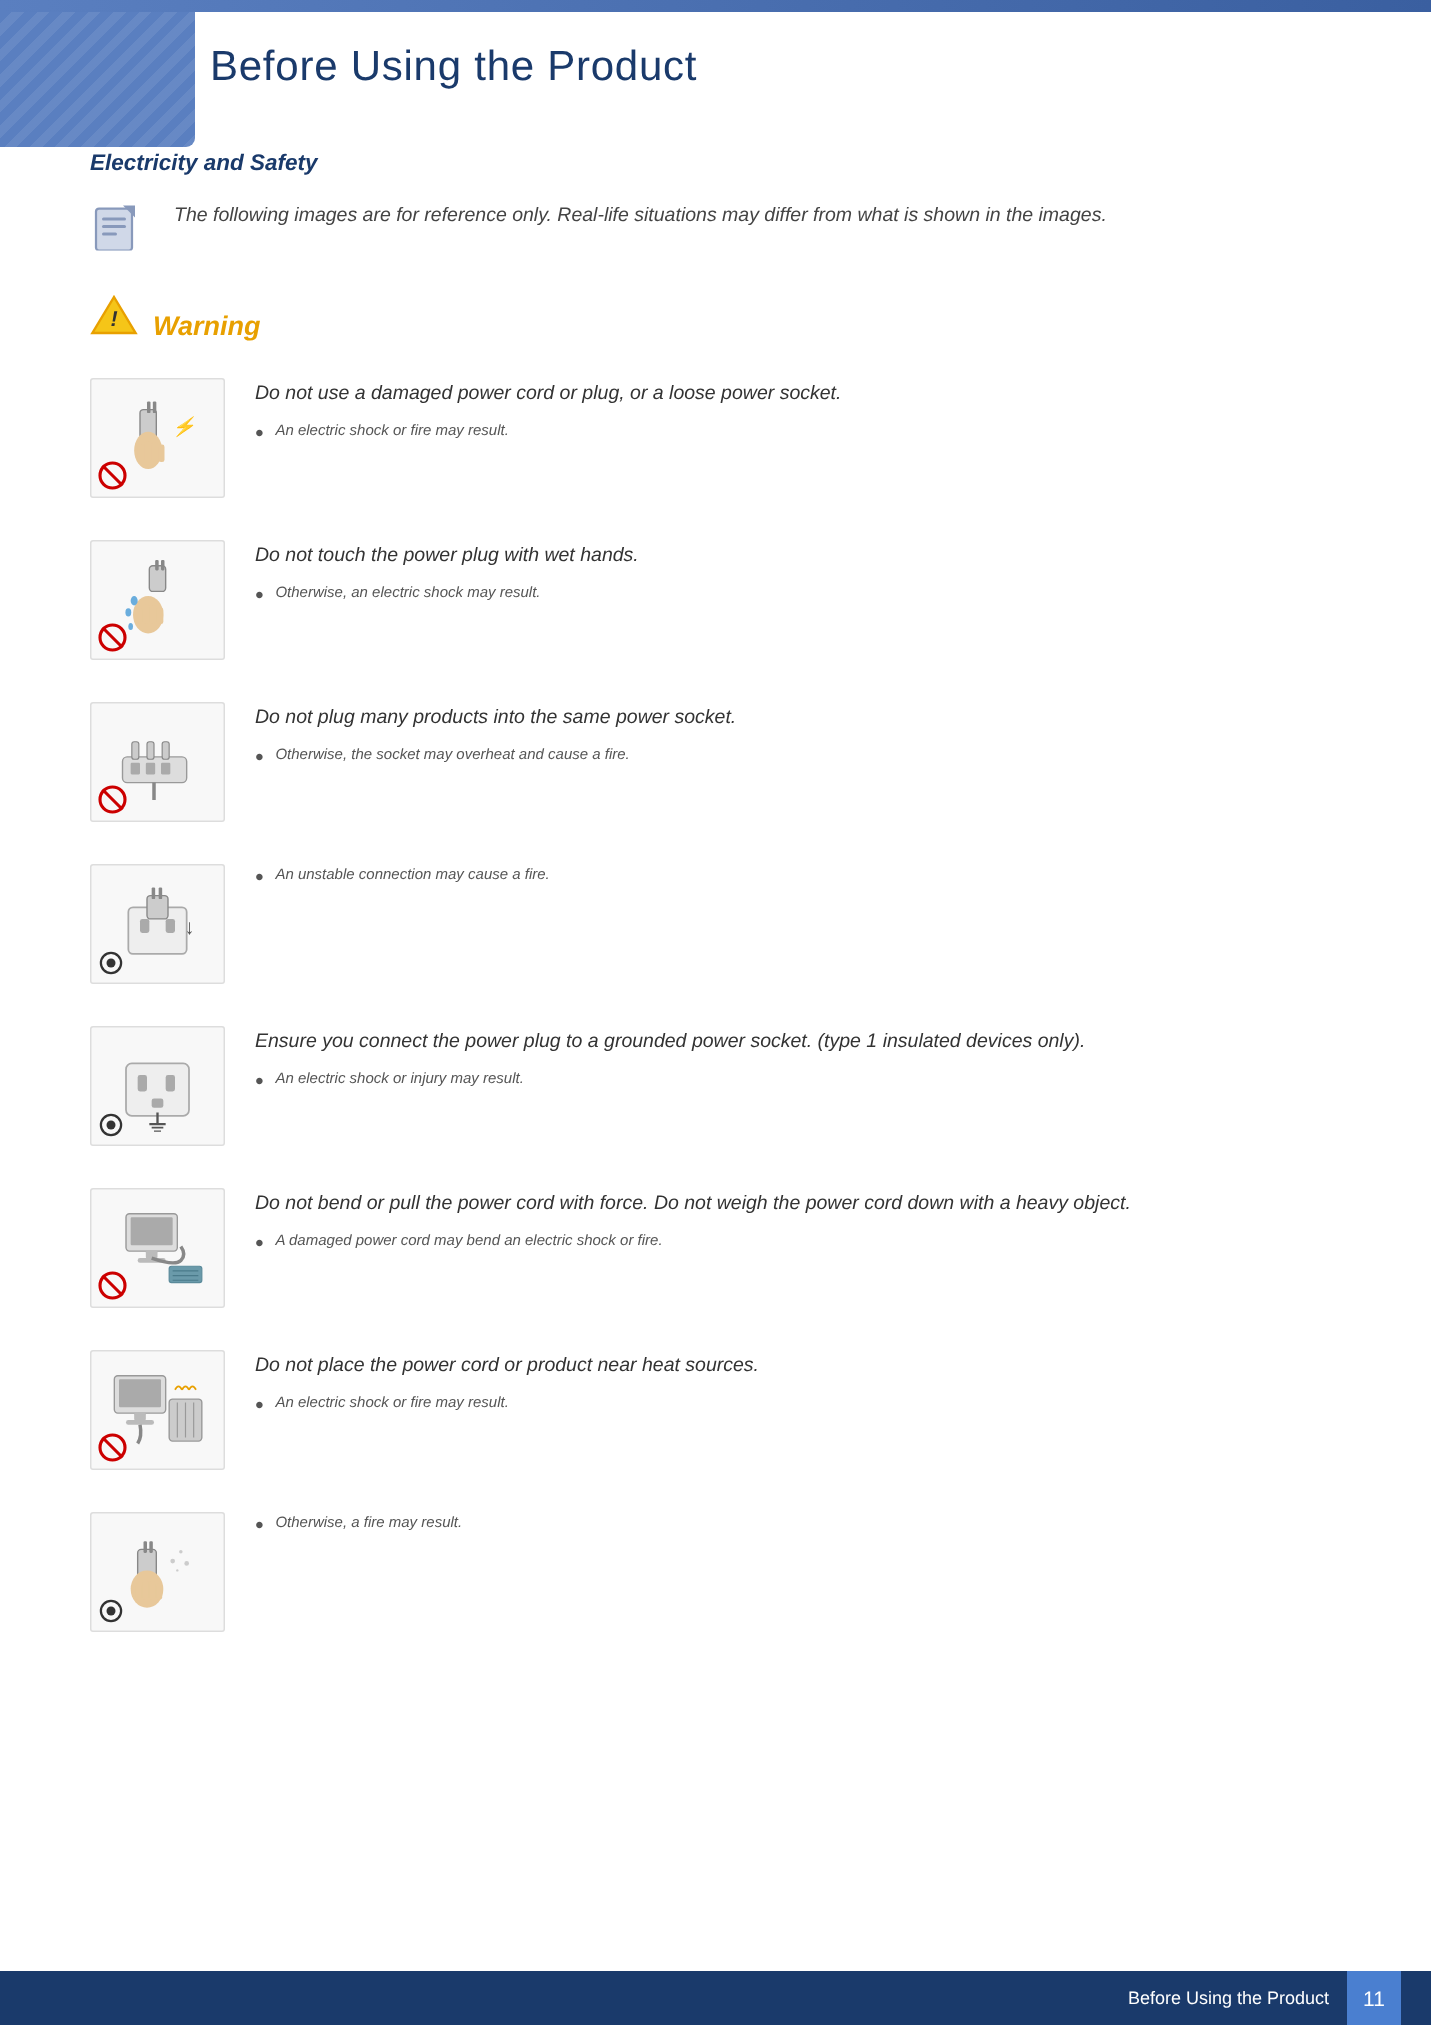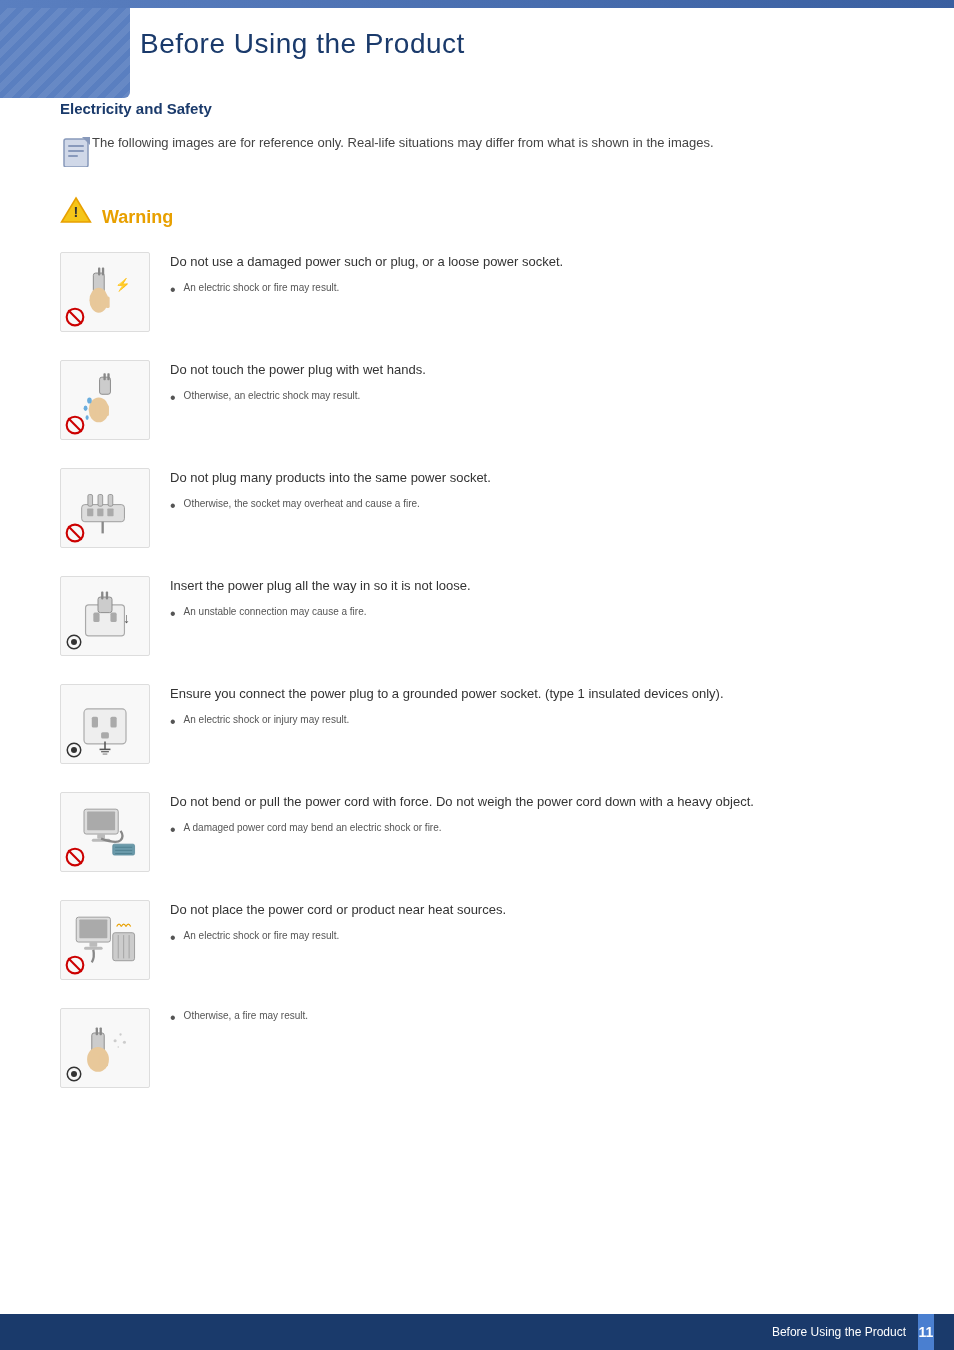--- a/index.html
+++ b/index.html
@@ -56,37 +56,38 @@
     .page-title h1 {
       font-size: 28px;
       font-weight: 400;
       color: #1a3a6b;
       letter-spacing: 0.5px;
     }
 
     
     .content {
       padding: 10px 60px 60px 60px;
+      font-style: italic;
     }
 
     
     .section-heading {
       color: #1a3a6b;
       font-size: 15px;
       font-weight: bold;
       margin-bottom: 16px;
       margin-top: 10px;
     }
 
     
     .note-block {
       display: flex;
       align-items: flex-start;
       margin-bottom: 24px;
-      gap: 0;
+      gap: 24px;
     }
 
     .note-icon {
       width: 32px;
       height: 32px;
       flex-shrink: 0;
       margin-top: 2px;
     }
 
     .note-text {
@@ -181,22 +182,22 @@
 
     .footer-text {
       color: #ffffff;
       font-size: 12px;
     }
 
     .footer-page {
       background: #4a7fd0;
       color: #ffffff;
       font-size: 14px;
-      font-weight: bold;
-      width: 16px;
+      font-weight: normal;
+      width: 36px;
       height: 36px;
       display: flex;
       align-items: center;
       justify-content: center;
     }
 
     
     .icon-svg {
       width: 70px;
       height: 65px;
@@ -264,21 +265,21 @@
         <rect x="46" y="45" width="5" height="15" rx="2" fill="#e8c89a"></rect>
 
         <text x="58" y="35" font-size="16" fill="#e8a000" font-weight="bold">⚡</text>
       </svg>
       <svg class="prohibited-overlay" viewBox="0 0 24 24" xmlns="http://www.w3.org/2000/svg">
         <circle cx="12" cy="12" r="10" fill="none" stroke="#cc0000" stroke-width="2.5"></circle>
         <line x1="4" y1="4" x2="20" y2="20" stroke="#cc0000" stroke-width="2.5"></line>
       </svg>
     </div>
     <div class="item-text">
-      <div class="item-main-text">Do not use a damaged power such or plug, or a loose power socket.</div>
+      <div class="item-main-text">Do not use a damaged power cord or plug, or a loose power socket.</div>
       <div class="item-bullet">An electric shock or fire may result.</div>
     </div>
   </div>
 
   <div class="warning-item">
     <div class="item-icon">
       <svg class="icon-svg" viewBox="0 0 90 80" xmlns="http://www.w3.org/2000/svg">
 
         <rect x="38" y="10" width="14" height="22" rx="3" fill="#ccc" stroke="#888" stroke-width="1.2"></rect>
         <rect x="43" y="5" width="3" height="9" rx="1" fill="#888"></rect>
@@ -344,21 +345,20 @@
         <rect x="46" y="8" width="3" height="10" rx="1" fill="#888"></rect>
 
         <text x="68" y="48" font-size="18" fill="#555">↓</text>
       </svg>
       <svg class="prohibited-overlay" viewBox="0 0 24 24" xmlns="http://www.w3.org/2000/svg" style="bottom:4px;left:4px;width:18px;height:18px;">
         <circle cx="12" cy="12" r="9" fill="none" stroke="#333" stroke-width="2"></circle>
         <circle cx="12" cy="12" r="4" fill="#333"></circle>
       </svg>
     </div>
     <div class="item-text">
-      <div class="item-main-text">Insert the power plug all the way in so it is not loose.</div>
       <div class="item-bullet">An unstable connection may cause a fire.</div>
     </div>
   </div>
 
   <div class="warning-item">
     <div class="item-icon">
       <svg class="icon-svg" viewBox="0 0 90 80" xmlns="http://www.w3.org/2000/svg">
 
         <rect x="18" y="20" width="54" height="45" rx="5" fill="#eee" stroke="#aaa" stroke-width="1.5"></rect>
         <rect x="28" y="30" width="8" height="14" rx="2" fill="#aaa"></rect>

